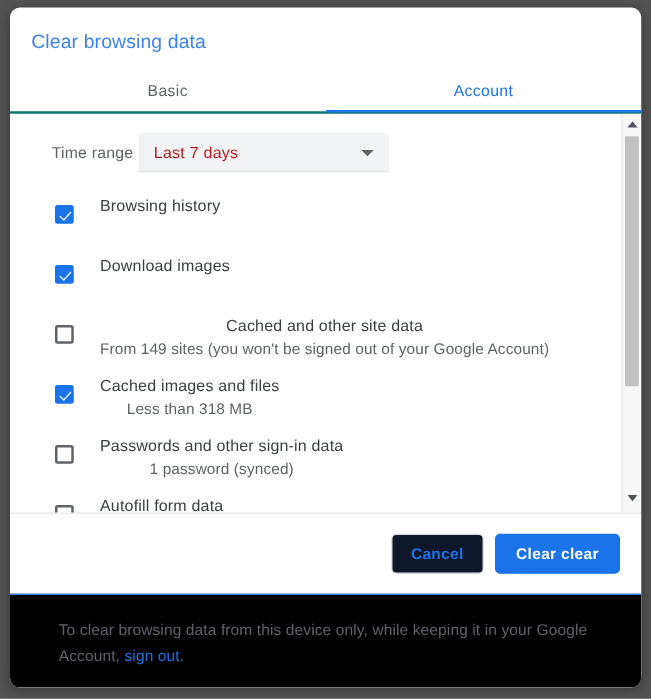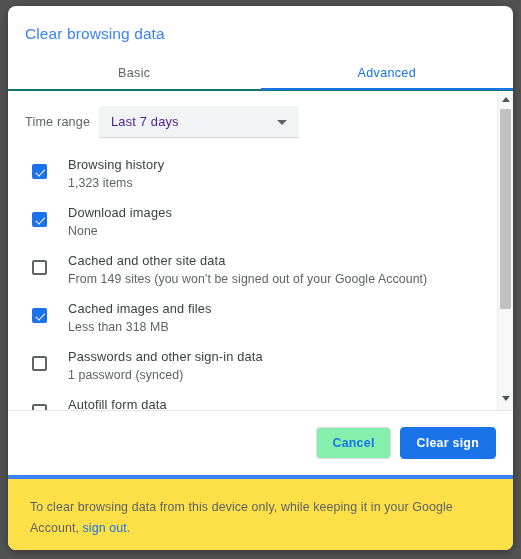--- a/index.html
+++ b/index.html
@@ -69,23 +69,24 @@
 
   
   .body-wrap {
     position: relative;
     height: 319px;
     overflow: hidden;
     border-bottom: 1px solid #e4e6e8;
   }
   .body-inner {
     position: absolute;
-    left: 0; top: 0;
+    left: 12px; top: 0;
     width: 487px;
     padding-right: 0;
+    text-align: center;
   }
 
   
   .timerange-row {
     display: flex;
     align-items: center;
     padding: 14px 0 0 17px;
     height: 34px;
   }
   .timerange-label {
@@ -101,21 +102,21 @@
     background: #f1f3f4;
     border-radius: 4px 4px 0 0;
     border-bottom: 1px solid #dadce0;
     display: flex;
     align-items: center;
     cursor: pointer;
     box-sizing: border-box;
   }
   .select-value {
     font-size: 12.8px;
-    color: #4c1d95;
+    color: #b91c1c;
     padding-left: 12px;
     letter-spacing: .2px;
   }
   .select-arrow {
     position: absolute;
     right: 12px;
     top: 14px;
     width: 0; height: 0;
     border-left: 5px solid transparent;
     border-right: 5px solid transparent;
@@ -231,39 +232,39 @@
     letter-spacing: .25px;
     border-radius: 4px;
     cursor: pointer;
     height: 32px;
     display: inline-flex;
     align-items: center;
     justify-content: center;
     box-sizing: border-box;
   }
   .btn-cancel {
-    background: #86efac;
+    background: #0f172a;
     color: #1a73e8;
     border: 1px solid #dadce0;
     padding: 0 15px;
     margin-right: 9px;
   }
   .btn-primary {
     background: #1a73e8;
     color: #ffffff;
     border: 1px solid #1a73e8;
     padding: 0 16px;
   }
 
   
   .footer {
-    background: #fde047;
-    border-top: 4px solid #3b82f6;
+    background: #000000;
+    border-top: 1px solid #3b82f6;
     flex: 1 1 auto;
-    padding: 18px 22px 0 22px;
+    padding: 18px 22px 0 39px;
     box-sizing: border-box;
   }
   .footer-text {
     font-size: 12.4px;
     color: #5f6368;
     line-height: 21px;
     letter-spacing: .1px;
   }
   .footer-link {
     color: #1a73e8;
@@ -273,50 +274,48 @@
 </style>
 </head>
 <body>
 
 <div id="dialog">
 
   <div class="dlg-title">Clear browsing data</div>
 
   <div class="tabbar">
     <div class="tab inactive">Basic</div>
-    <div class="tab active">Advanced</div>
+    <div class="tab active">Account</div>
     <div class="tab-underline"></div>
   </div>
 
   <div class="body-wrap">
     <div class="body-inner">
 
       <div class="timerange-row">
         <div class="timerange-label">Time range</div>
         <div class="select-box">
           <span class="select-value">Last 7 days</span>
           <span class="select-arrow"></span>
         </div>
       </div>
 
       <div class="cb-list">
 
         <div class="cb-row">
           <div class="cb checked"></div>
           <div class="cb-text">
             <div class="cb-title">Browsing history</div>
-            <div class="cb-sub">1,323 items</div>
           </div>
         </div>
 
         <div class="cb-row">
           <div class="cb checked"></div>
           <div class="cb-text">
             <div class="cb-title">Download images</div>
-            <div class="cb-sub">None</div>
           </div>
         </div>
 
         <div class="cb-row">
           <div class="cb"></div>
           <div class="cb-text">
             <div class="cb-title">Cached and other site data</div>
             <div class="cb-sub">From 149 sites (you won't be signed out of your Google Account)</div>
           </div>
         </div>
@@ -354,20 +353,20 @@
         </div>
       <div class="sb-thumb"></div>
       <div class="sb-arrow down">
           <span class="tri"></span>
         </div>
     </div>
   </div>
 
   <div class="actions">
     <div class="btn btn-cancel">Cancel</div>
-    <div class="btn btn-primary">Clear sign</div>
+    <div class="btn btn-primary">Clear clear</div>
   </div>
 
   <div class="footer">
     <div class="footer-text"><span>To clear browsing data from this device only, while keeping it in your Google Account, </span><span class="footer-link">sign out</span><span>.</span></div>
   </div>
 
 </div>
 
 </body></html>

